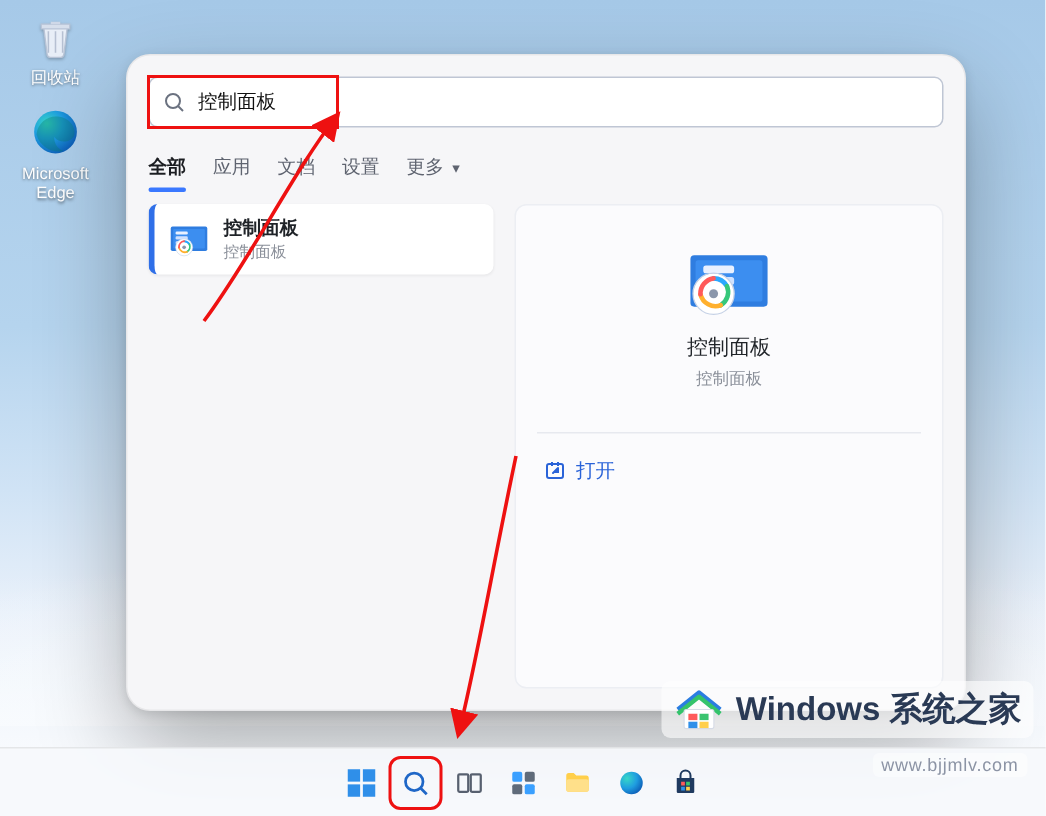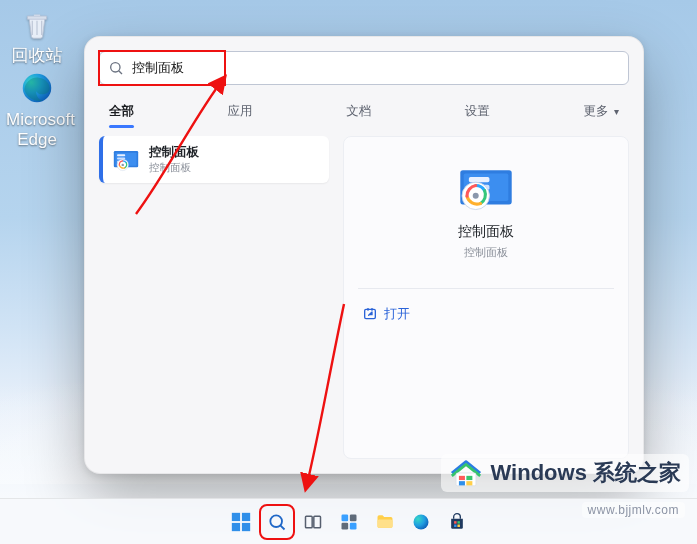--- a/index.html
+++ b/index.html
@@ -15,21 +15,21 @@
     background:
       radial-gradient(1200px 420px at 50% 140%, #ffffff 0%, rgba(255,255,255,0) 55%),
       radial-gradient(700px 260px at 12% 120%, #f5f9ff 0%, rgba(255,255,255,0) 60%),
       radial-gradient(700px 260px at 88% 118%, #f3f7fe 0%, rgba(255,255,255,0) 60%);
     pointer-events: none;
   }
 
   
   .desk-icon { position: absolute; width: 62px; text-align: center; color: #fff; }
   .desk-icon .glyph { width: 40px; height: 40px; margin: 0 auto 2px; display: flex; align-items: center; justify-content: center; }
-  .desk-icon .lbl { font-size: 17px; text-shadow: 0 1px 2px rgba(0,0,0,.5); line-height: 1.2; }
+  .desk-icon .lbl { font-size: 11px; text-shadow: 0 1px 2px rgba(0,0,0,.5); line-height: 1.2; }
   .recycle .glyph svg { filter: drop-shadow(0 1px 1px rgba(0,0,0,.25)); }
   .edge .glyph { border-radius: 10px; }
 
   
   .panel {
     position: absolute; left: 84px; top: 36px; width: 560px; height: 438px;
     background: #f6f6f8; border-radius: 16px;
     box-shadow: 0 26px 60px rgba(0,0,0,.30), 0 2px 8px rgba(0,0,0,.12);
     border: 1px solid rgba(0,0,0,.06);
     display: flex; flex-direction: column; overflow: hidden;
@@ -39,21 +39,21 @@
     display: flex; align-items: center; height: 34px;
     background: #fff; border: 1px solid #bfc6d4; border-radius: 6px;
     padding: 0 8px; gap: 8px;
   }
   .searchbar .sicon { width: 16px; height: 16px; color: #6b7280; }
   .searchbar input {
     flex: 1; border: none; outline: none; font-size: 13px; color: #111;
     background: transparent; caret-color: #111;
   }
 
-  .tabs { display: flex; gap: 18px; padding: 4px 24px 0; font-size: 12.5px; color: #5f6470; justify-content: space-between; }
+  .tabs { display: flex; gap: 18px; padding: 4px 14px 0; font-size: 12.5px; color: #5f6470; }
   .tab { padding: 6px 0 8px; cursor: pointer; position: relative; }
   .tab.active { color: #1b1d21; font-weight: 600; }
   .tab.active::after { content: ""; position: absolute; left: 0; right: 0; bottom: 0; height: 3px; background: #3a78ff; border-radius: 3px; }
   .more-caret { margin-left: 2px; font-size: 10px; }
 
   .body { display: flex; flex: 1; padding: 8px 14px 14px 14px; gap: 14px; }
   .left { width: 230px; }
   .sect-title { font-size: 11.5px; color: #3a3d42; font-weight: 600; padding: 2px 6px 6px; }
   .result {
     background: #fff; border-radius: 6px; padding: 8px 10px; display: flex; align-items: center; gap: 10px;

